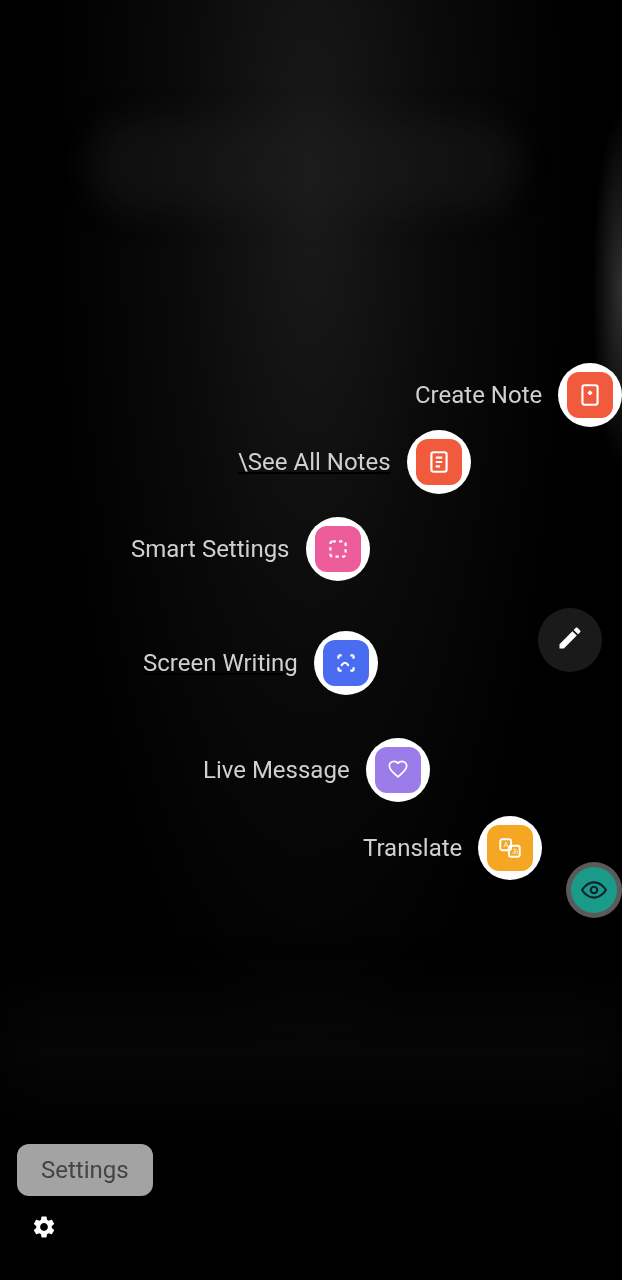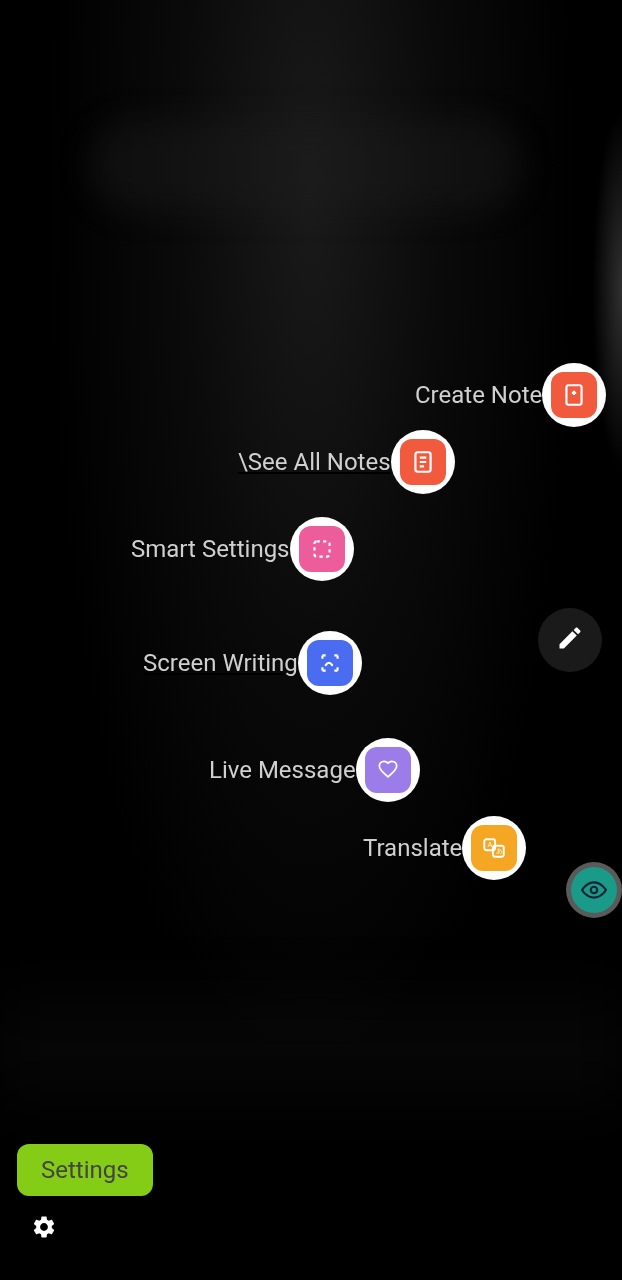--- a/index.html
+++ b/index.html
@@ -13,21 +13,21 @@
       background: radial-gradient(ellipse at 50% 15%, #1a1a1a 0%, #0a0a0a 30%, #000 60%);
       position: relative;
       font-family: -apple-system, BlinkMacSystemFont, 'Segoe UI', Roboto, sans-serif;
       overflow: hidden;
     }
     
     .menu-item {
       position: absolute;
       display: flex;
       align-items: center;
-      gap: 0;
+      gap: 16px;
       justify-content: center;
     }
     
     .menu-label {
       color: #d0d0d0;
       font-size: 24px;
       font-weight: 400;
       white-space: nowrap;
     }
     
@@ -79,42 +79,42 @@
       height: 46px;
       border-radius: 50%;
       background: #1a9b8a;
       display: flex;
       align-items: center;
       justify-content: center;
     }
     
     .settings-pill {
       position: absolute;
-      background: #84cc16;
+      background: #a3a3a3;
       border-radius: 12px;
       padding: 12px 24px;
       color: #444;
       font-size: 24px;
     }
     
     .gear-button {
       position: absolute;
       width: 32px;
       height: 32px;
       display: flex;
       align-items: center;
       justify-content: center;
     }
     
     
     #item-create-note { left: 415px; top: 363px; }
     #item-see-all-notes { left: 238px; top: 430px; text-decoration: underline; }
     #item-smart-selection { left: 131px; top: 517px; }
     #item-screen-writing { left: 143px; top: 631px; text-decoration: underline; }
-    #item-live-message { left: 209px; top: 738px; }
+    #item-live-message { left: 203px; top: 738px; }
     #item-translate { left: 363px; top: 816px; }
     
     #pen-btn { left: 538px; top: 608px; }
     #eye-btn { top: 862px; }
     #settings-pill { left: 17px; top: 1144px; }
     #gear-btn { left: 28px; top: 1213px; }
     
     .right-glow {
       position: absolute;
       right: 0;

